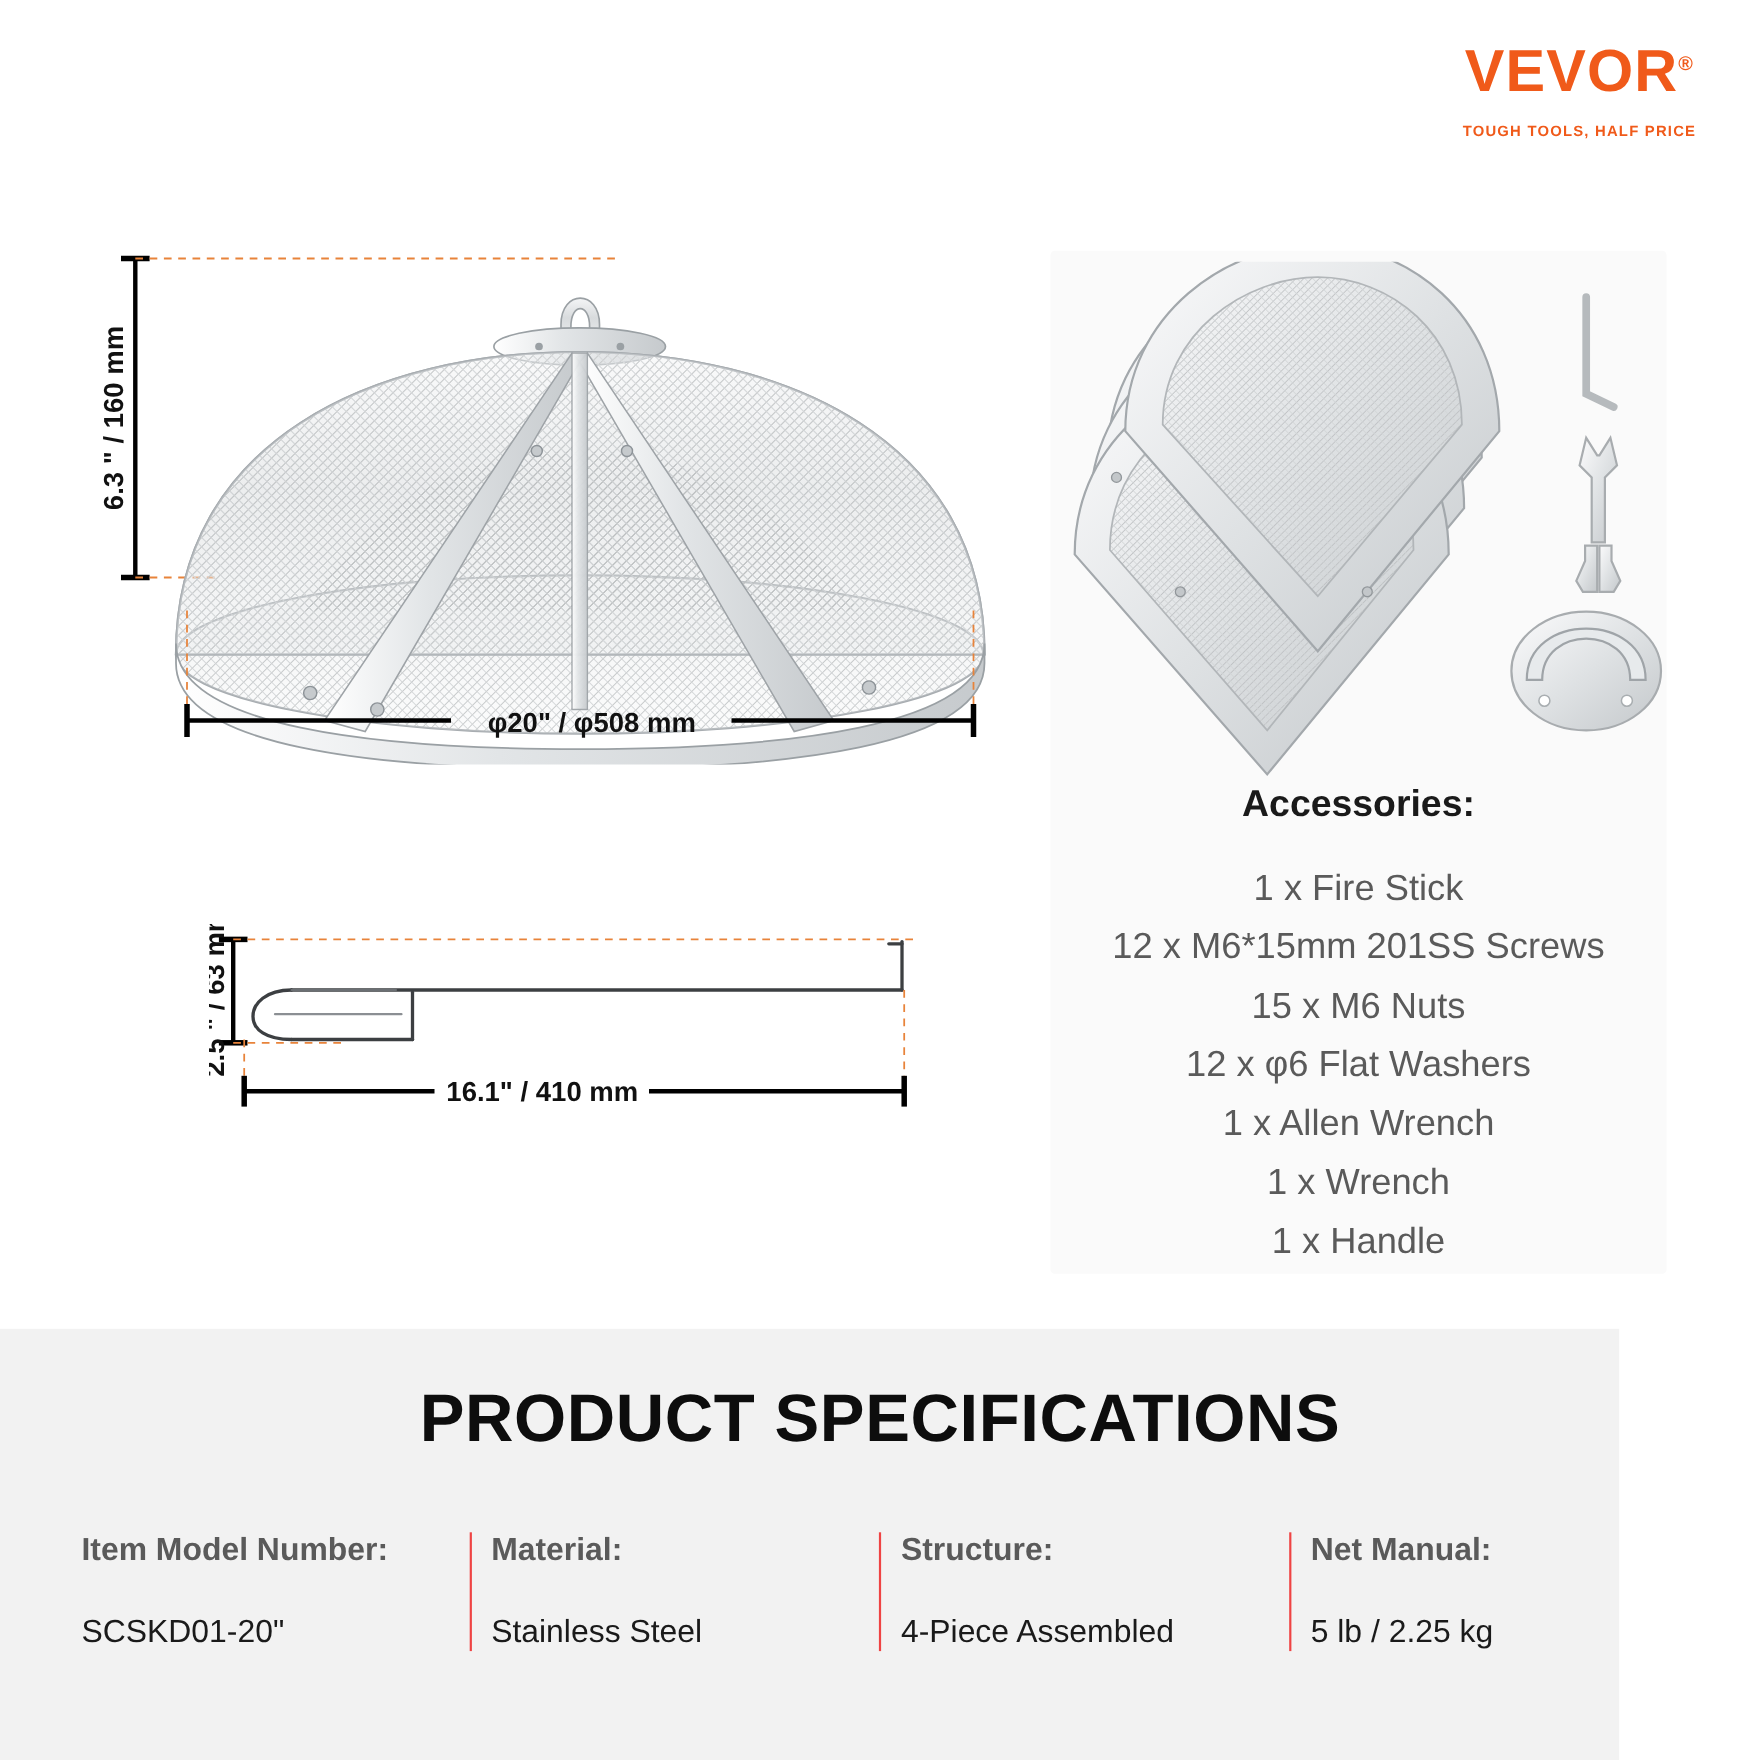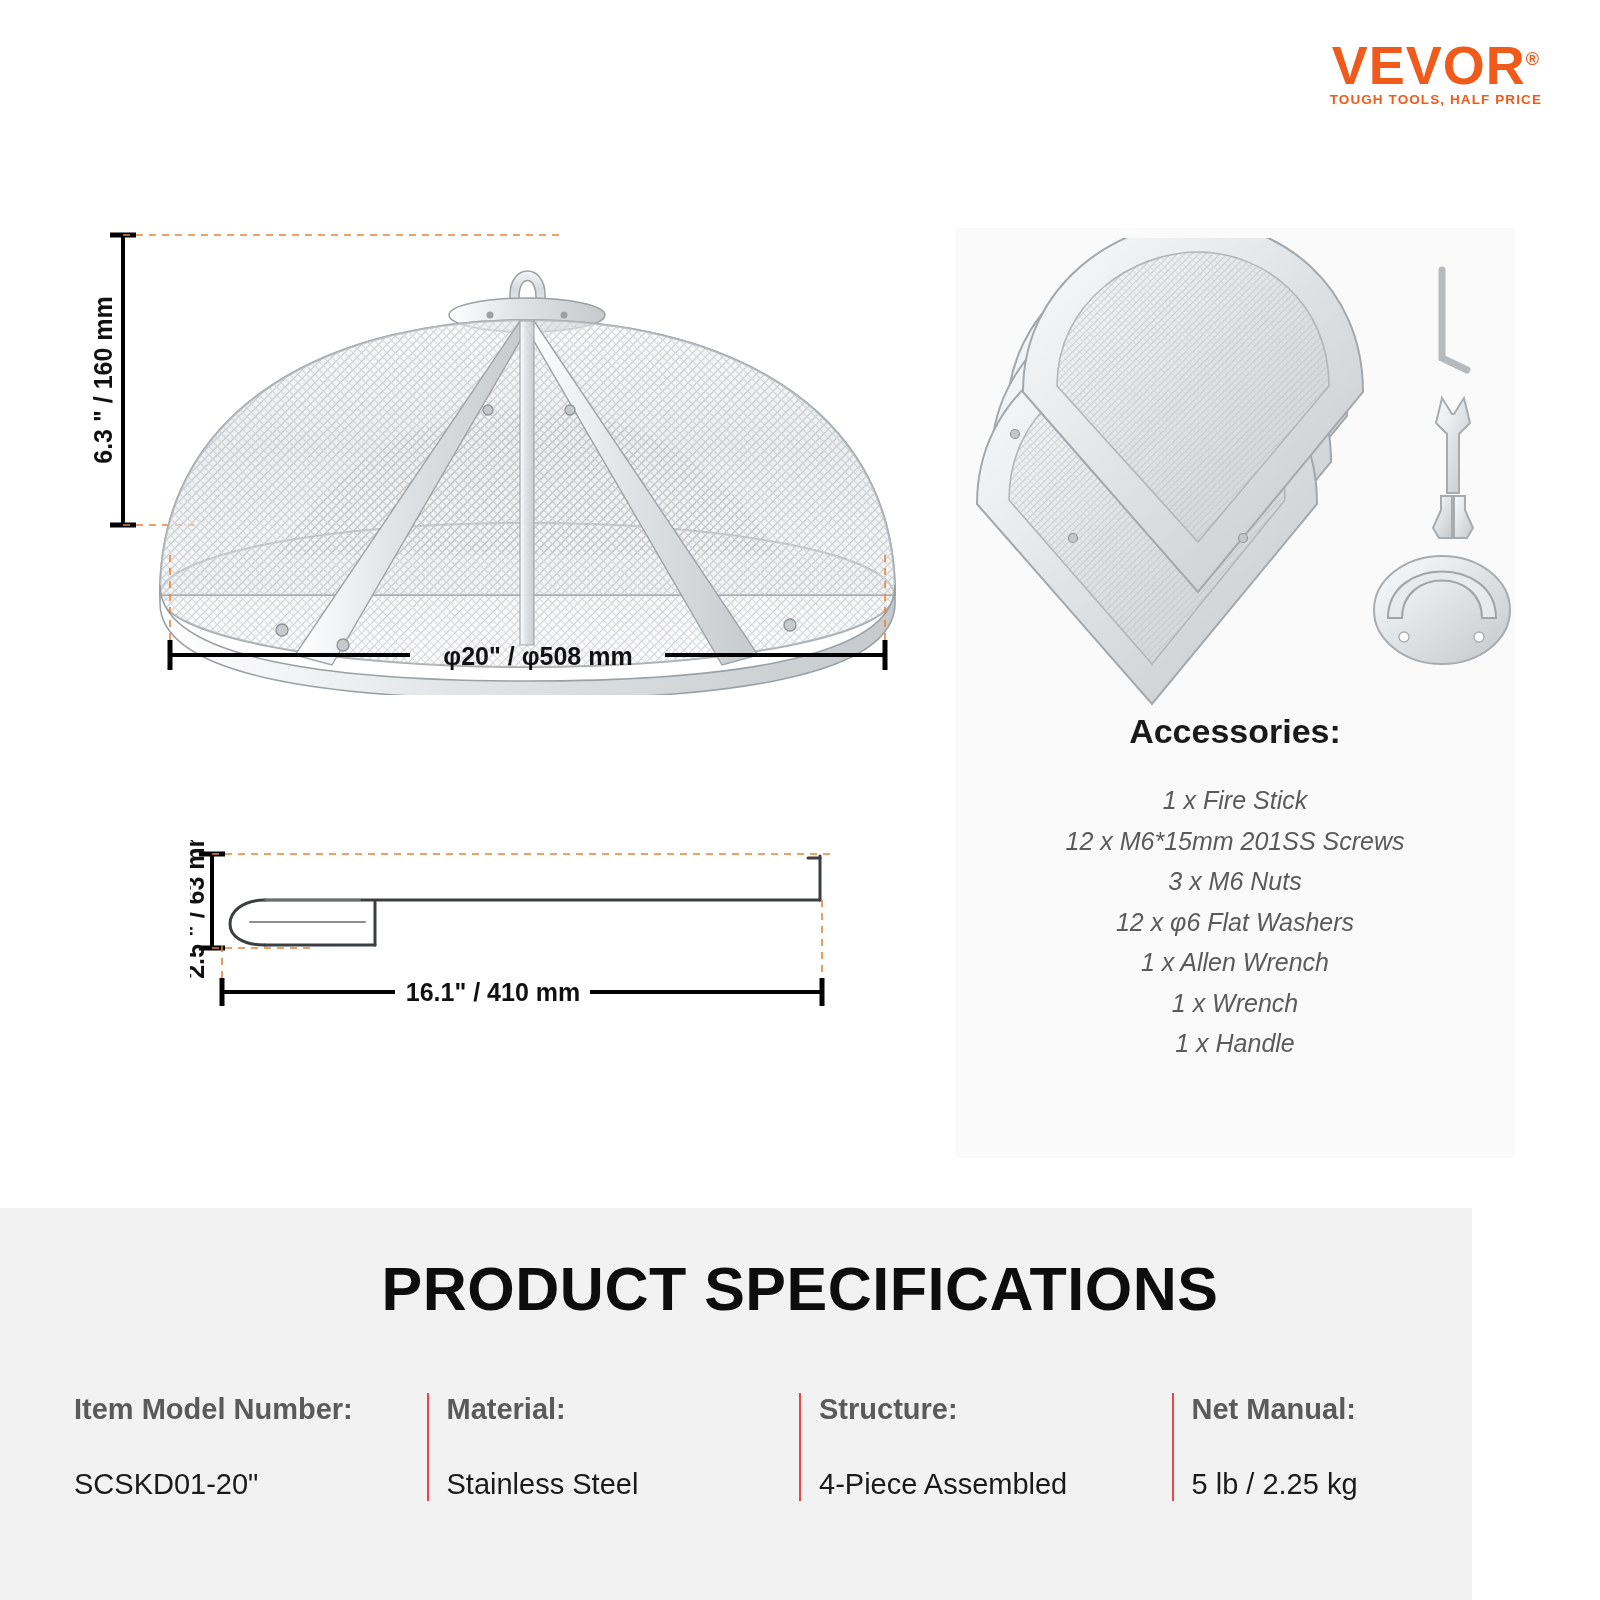--- a/index.html
+++ b/index.html
@@ -19,21 +19,21 @@
     text-align: center;
   }
   #brand .wordmark {
     font-size: 54px; font-weight: bold; letter-spacing: 1px;
     color: #F05A1A; line-height: 1; position: relative; display: inline-block;
   }
   #brand .reg {
     font-size: 18px; vertical-align: super; font-weight: bold;
   }
   #brand .tagline {
-    margin-top: 0;
+    margin-top: 20px;
     font-size: 13.5px; font-weight: bold; letter-spacing: 1.1px;
     color: #F05A1A;
   }
 
   
   #top-area {
     position: absolute; top: 0; left: 0; width: 1600px; height: 1208px;
   }
 
   
@@ -53,21 +53,21 @@
   #accessories-title {
     position: absolute; top: 484px; left: 0; width: 560px;
     text-align: center;
     font-size: 34px; font-weight: bold; color: #1a1a1a;
   }
   #accessories-list {
     position: absolute; top: 552px; left: 0; width: 560px;
     text-align: center;
   }
   #accessories-list .acc-item {
-    font-size: 25px; color: #5a5a5a; line-height: 1.62; font-style: italic;
+    font-size: 33px; color: #5a5a5a; line-height: 1.62;
   }
 
   
   #spec-band {
     position: absolute; left: 0; top: 1208px; width: 1472px; height: 392px;
     background: #f2f2f2;
     padding-left: 44px;
   }
   #spec-title {
     position: absolute; top: 46px; left: 0; width: 1600px;
@@ -259,21 +259,21 @@
         <circle cx="449" cy="399" r="5" fill="#ffffff" stroke="#a9aeb1" stroke-width="1.4"></circle>
         <circle cx="524" cy="399" r="5" fill="#ffffff" stroke="#a9aeb1" stroke-width="1.4"></circle>
       </g>
     </svg>
 
     <div id="accessories-title">Accessories:</div>
 
     <div id="accessories-list">
       <div class="acc-item">1 x Fire Stick</div>
       <div class="acc-item">12 x M6*15mm 201SS Screws</div>
-      <div class="acc-item">3 x M6 Nuts</div>
+      <div class="acc-item">15 x M6 Nuts</div>
       <div class="acc-item">12 x φ6 Flat Washers</div>
       <div class="acc-item">1 x Allen Wrench</div>
       <div class="acc-item">1 x Wrench</div>
       <div class="acc-item">1 x Handle</div>
     </div>
   </div>
 </div>
 
 <div id="spec-band">
   <div id="spec-title">PRODUCT SPECIFICATIONS</div>

